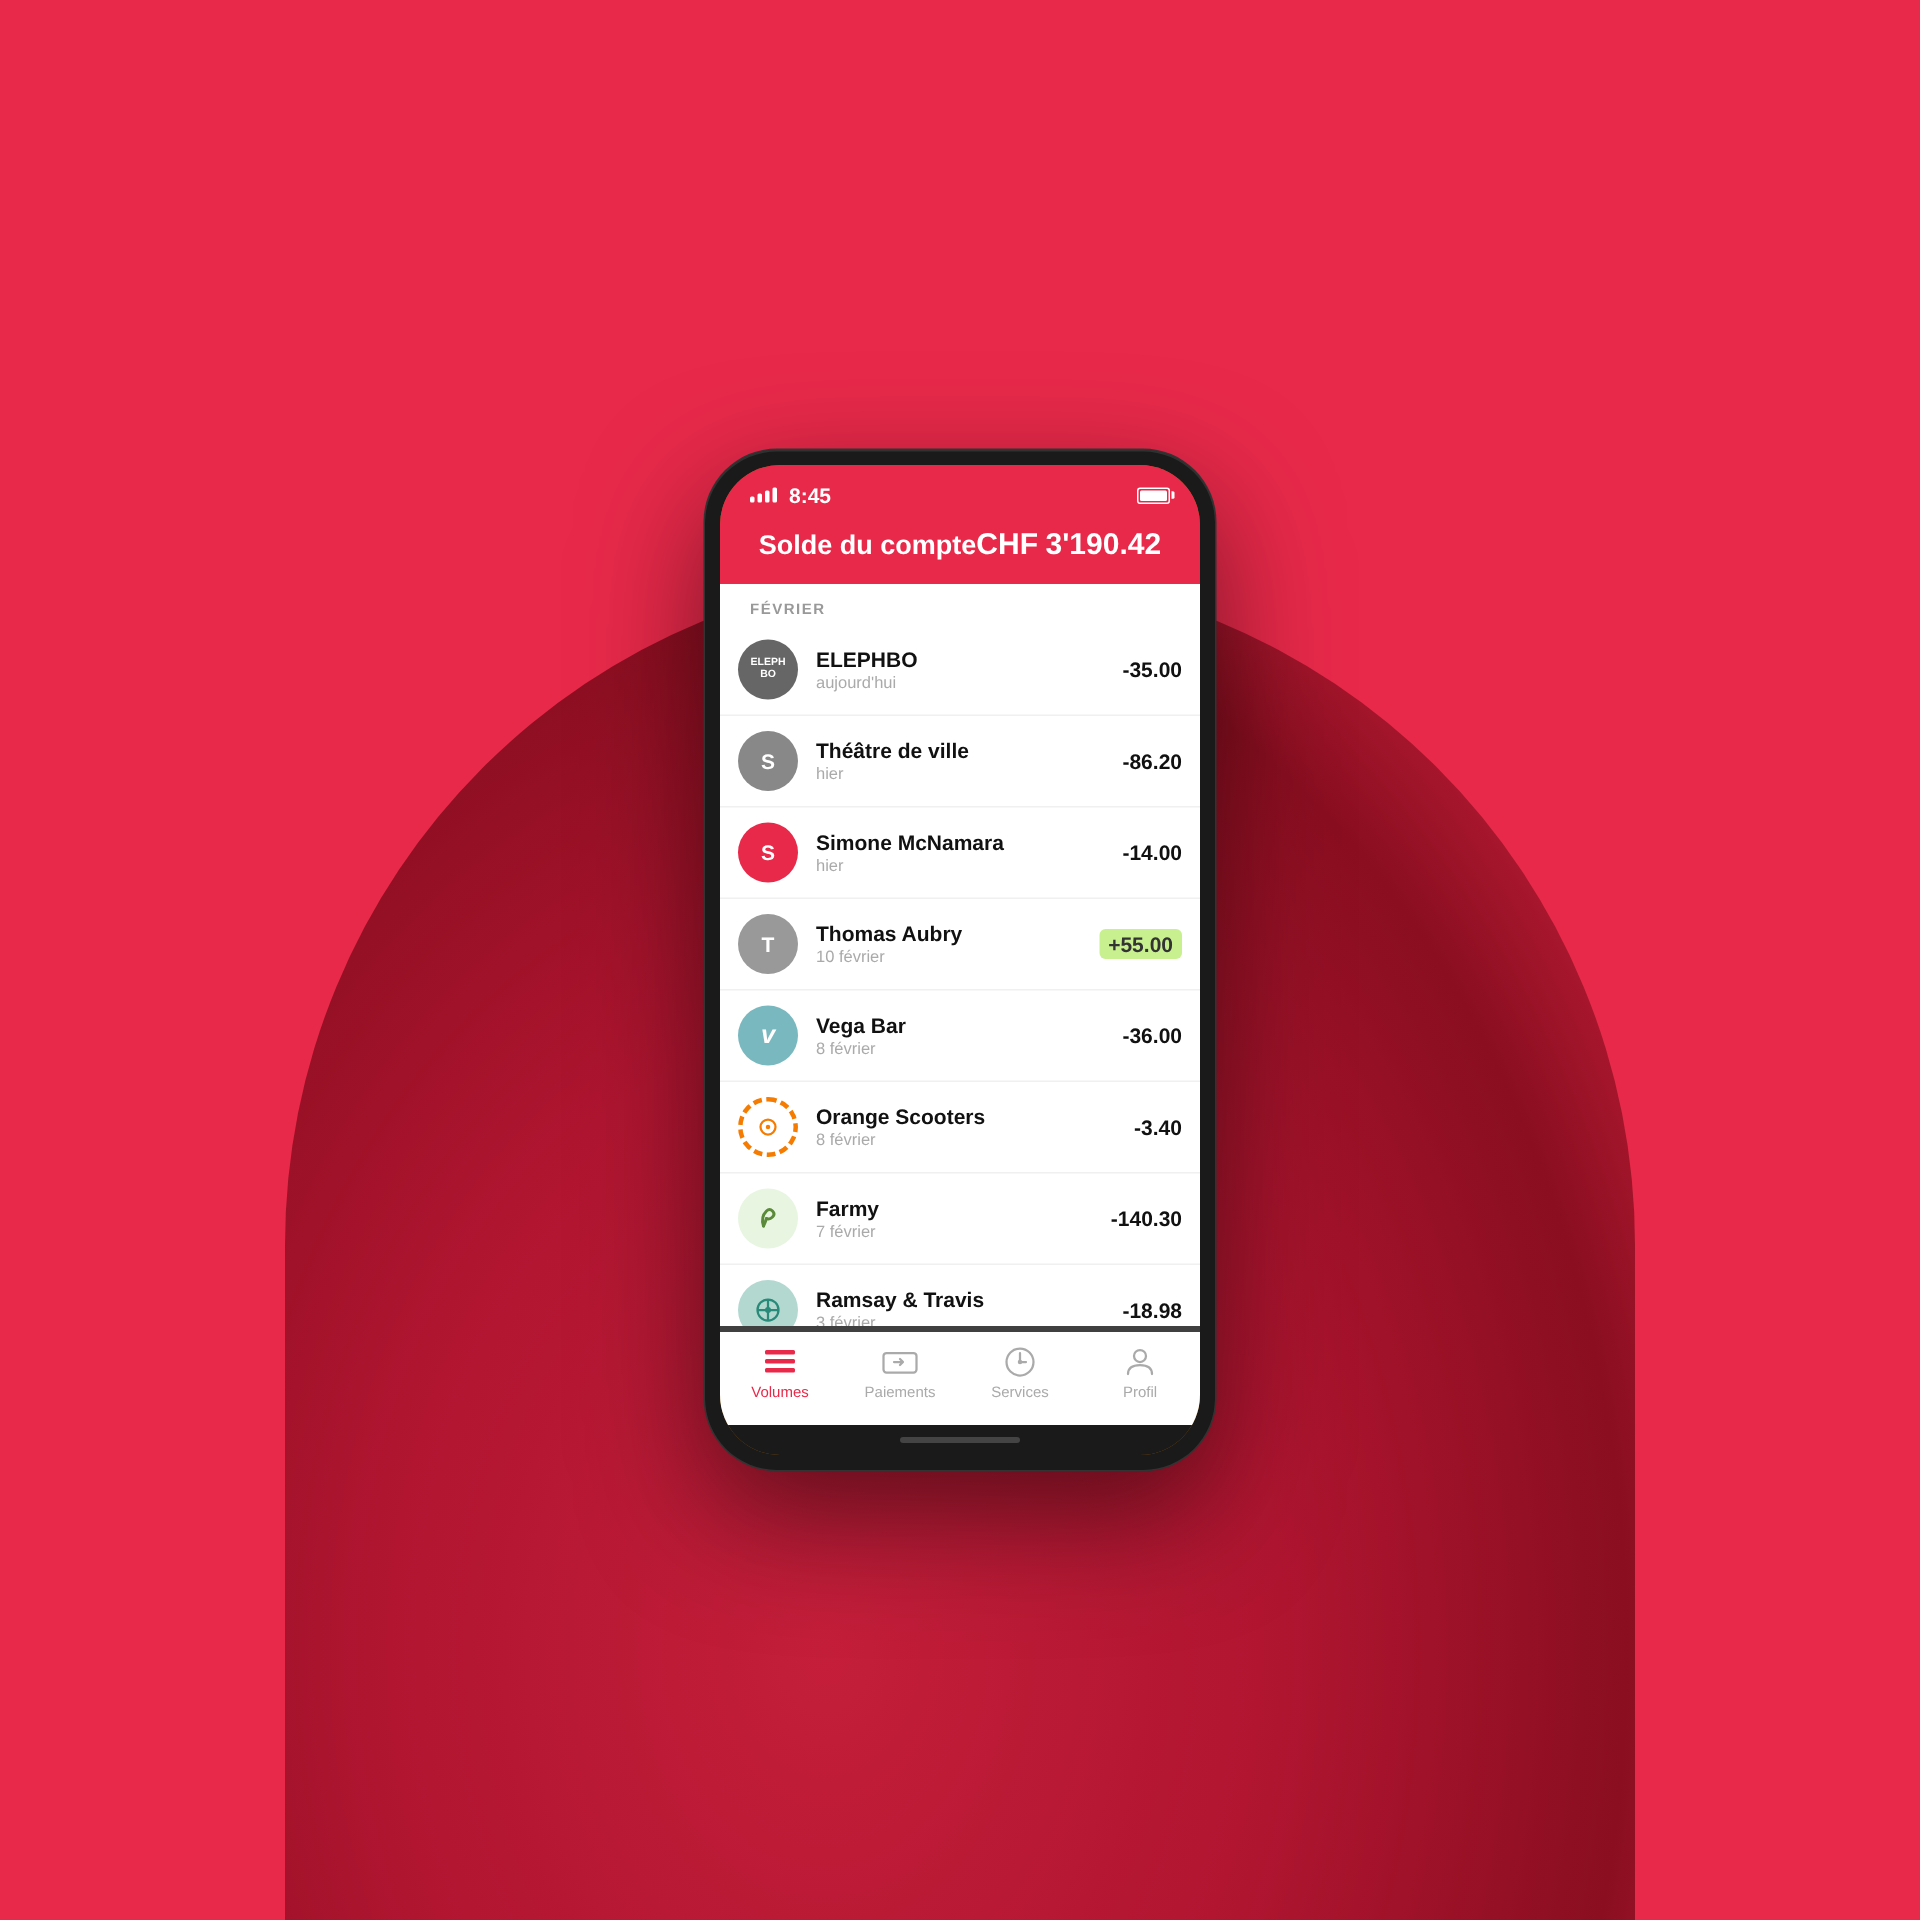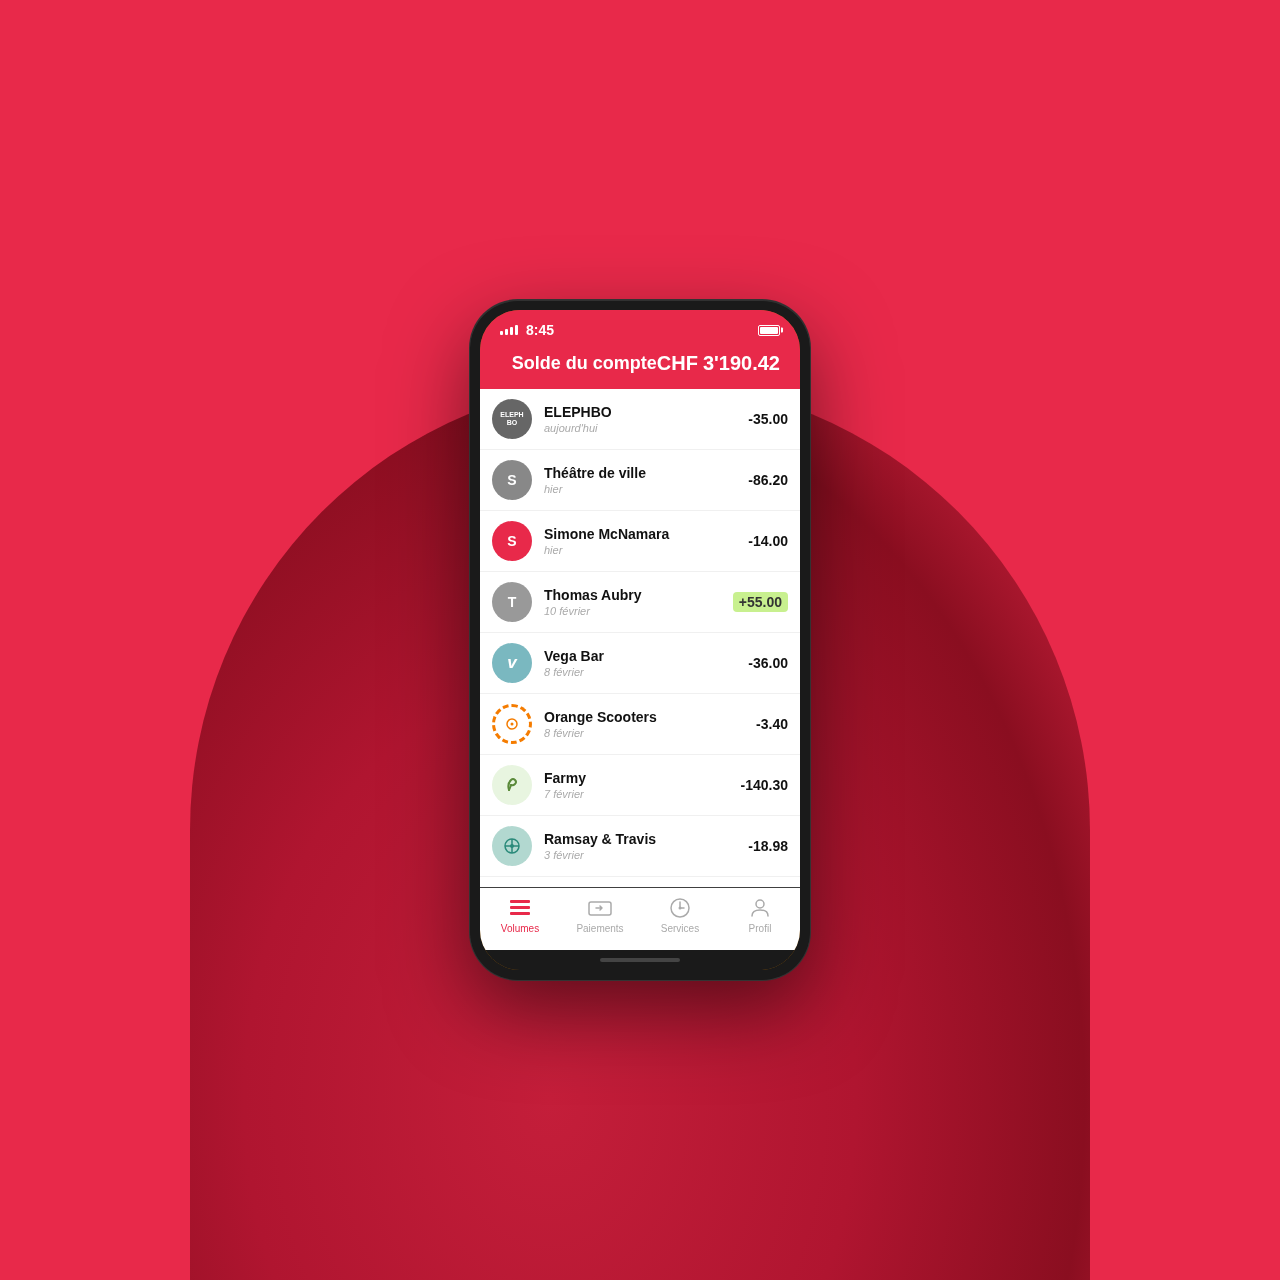--- a/index.html
+++ b/index.html
@@ -120,21 +120,21 @@
       right: 1px;
       background: white;
       border-radius: 1px;
     }
 
     
     .header {
       background: linear-gradient(180deg, #E8294A 0%, #E8294A 100%);
       padding: 6px 20px 14px;
       display: flex;
-      justify-content: flex-end;
+      justify-content: center;
       align-items: center;
     }
 
     .header-title {
       color: white;
       font-size: 18px;
       font-weight: 700;
     }
 
     .header-amount {
@@ -199,42 +199,41 @@
       font-size: 14px;
       font-weight: 600;
       color: #111;
       line-height: 1.2;
     }
 
     .transaction-date {
       font-size: 11px;
       color: #aaa;
       margin-top: 1px;
-      font-style: italic;
     }
 
     .transaction-amount {
       font-size: 14px;
       font-weight: 700;
       color: #111;
       white-space: nowrap;
     }
 
     .transaction-amount.positive {
       background: #c8f08f;
       color: #333;
       padding: 2px 6px;
       border-radius: 4px;
     }
 
     
     .bottom-nav {
       display: flex;
       background: #fff;
-      border-top: 1px solid #404040;
+      border-top: 4px solid #404040;
       padding: 8px 0 16px;
     }
 
     .nav-item {
       flex: 1;
       display: flex;
       flex-direction: column;
       align-items: center;
       gap: 3px;
       cursor: pointer;
@@ -313,20 +312,21 @@
       </div>
 
       <div class="header">
         <span class="header-title">Solde du compte</span>
         <span class="header-amount">
           <span>CHF</span>&nbsp;<span><strong>3'190.42</strong></span>
         </span>
       </div>
 
       <div class="content">
+        <div class="section-label">FÉVRIER</div>
 
         <ul class="transaction-list">
 
           <li class="transaction-item">
             <div class="transaction-avatar avatar-elephbo" style="background:#666;font-size:7px;letter-spacing:0;line-height:1.15;">ELEPH<br>BO</div>
             <div class="transaction-info">
               <div class="transaction-name">ELEPHBO</div>
               <div class="transaction-date">aujourd'hui</div>
             </div>
             <div class="transaction-amount">-35.00</div>

